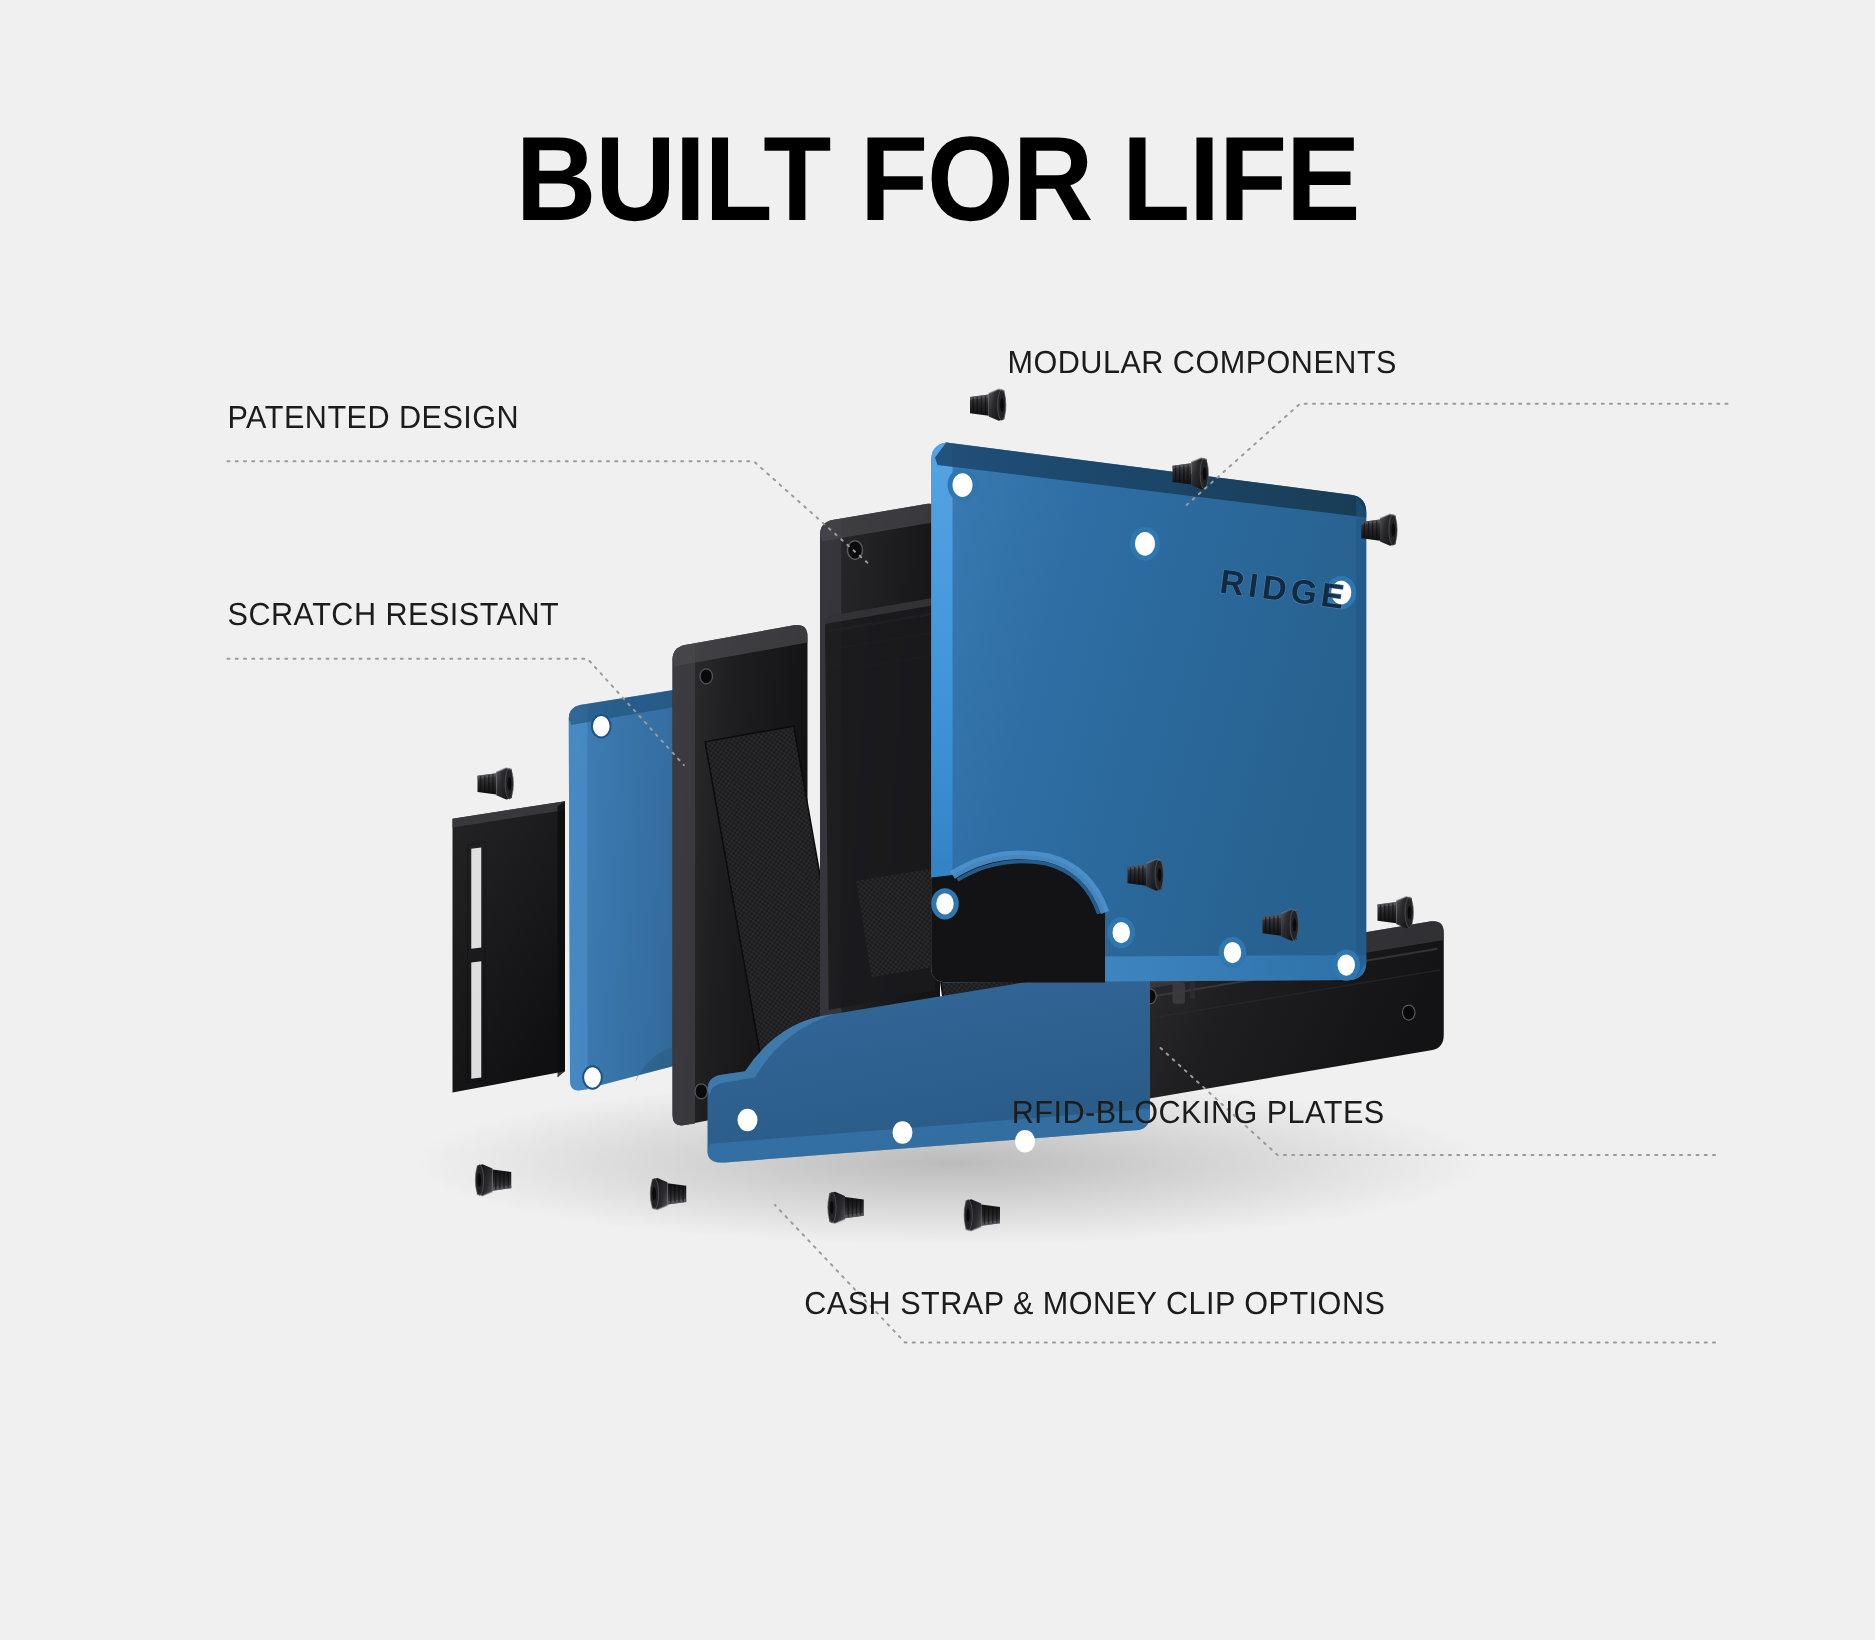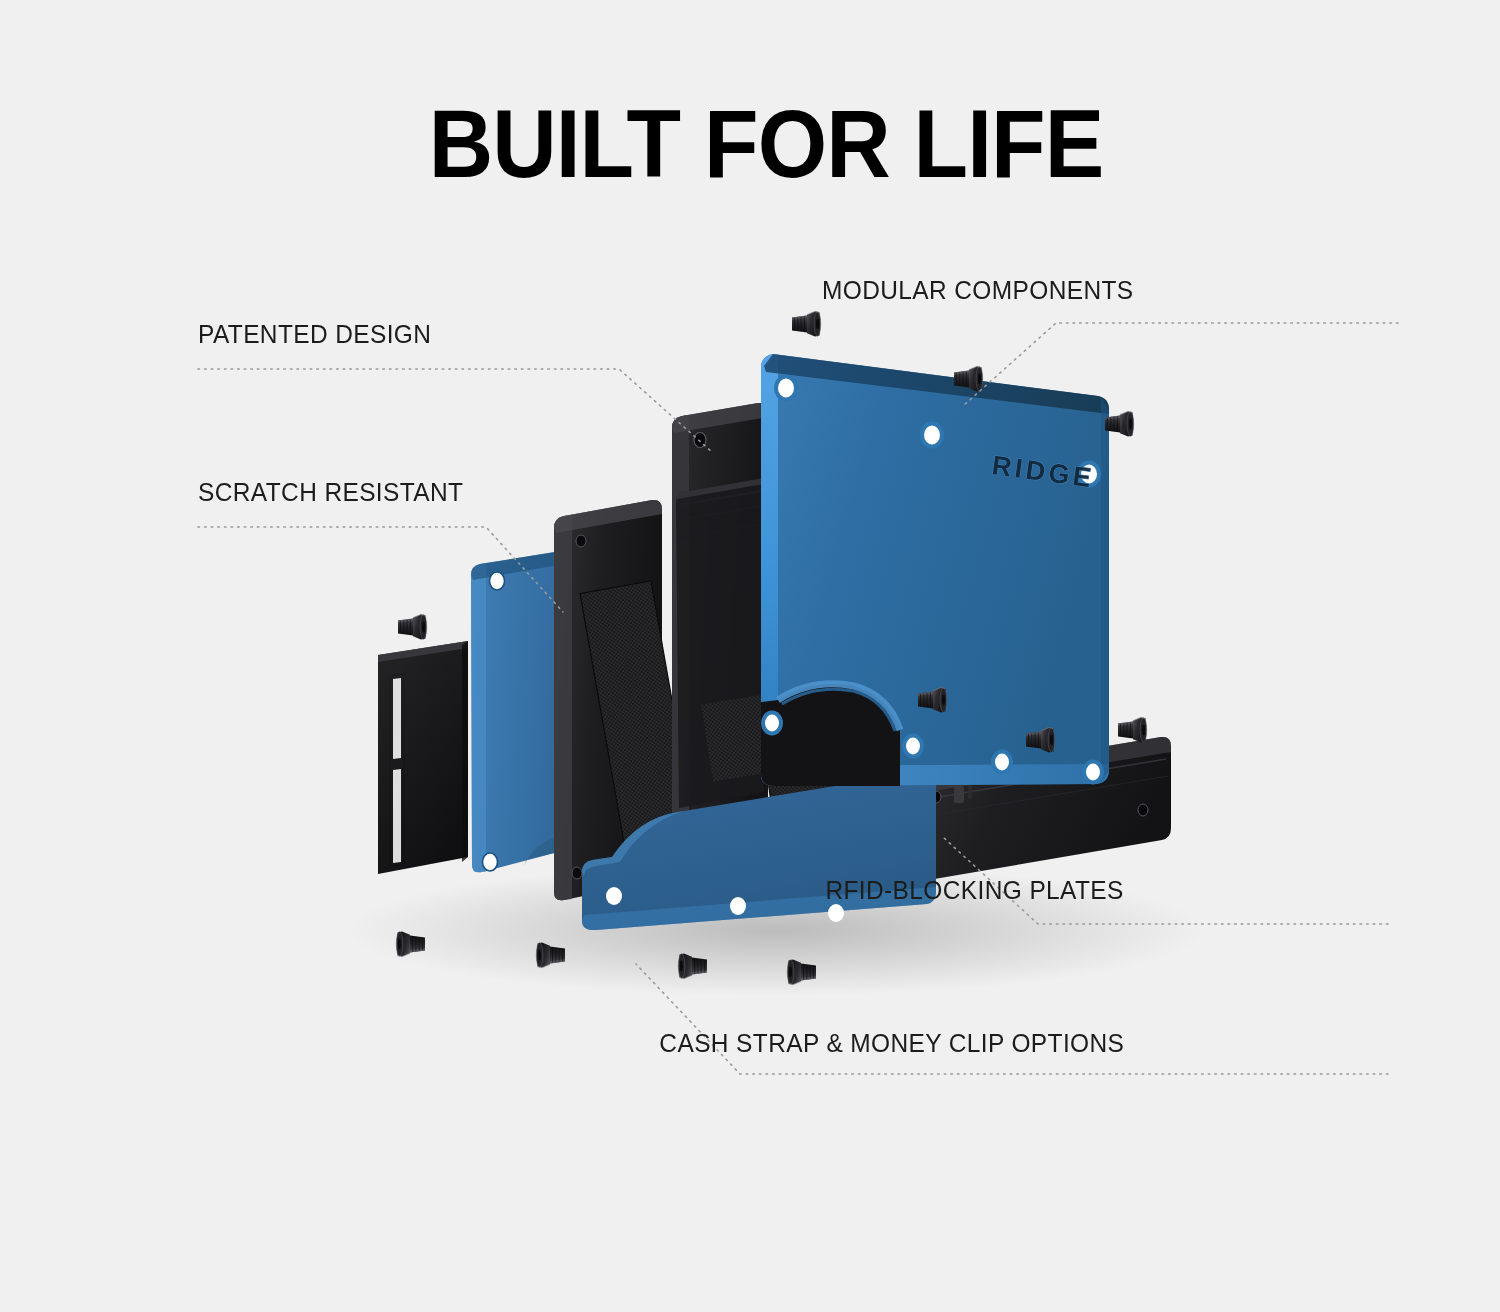--- a/index.html
+++ b/index.html
@@ -9,21 +9,21 @@
   body {
     width: 1500px;
     height: 1312px;
     background: #F0F0F0;
     font-family: "Liberation Sans", sans-serif;
     overflow: hidden;
     position: relative;
   }
   #stage {
     position: absolute;
-    left: 16px; top: 0;
+    left: 0; top: 0;
     width: 1236px;
     height: 1312px;
   }
   .page-title {
     position: absolute;
     left: 0;
     top: 96px;
     width: 1500px;
     text-align: center;
     font-family: "Liberation Sans", sans-serif;

